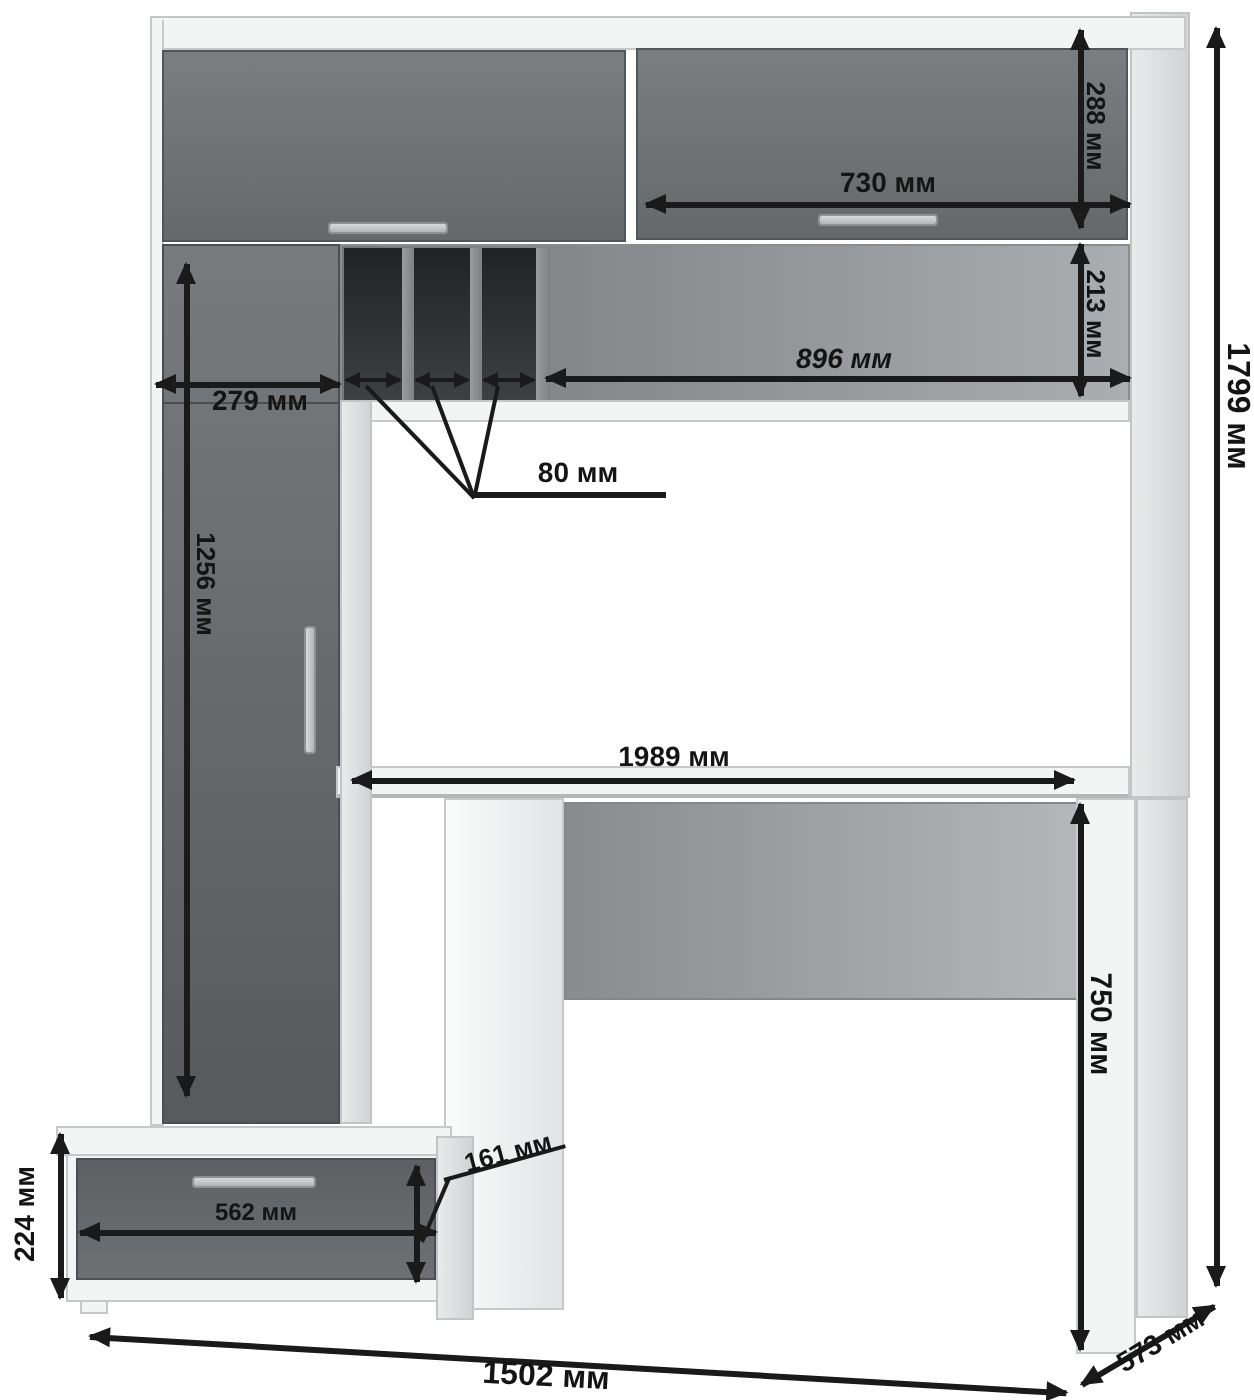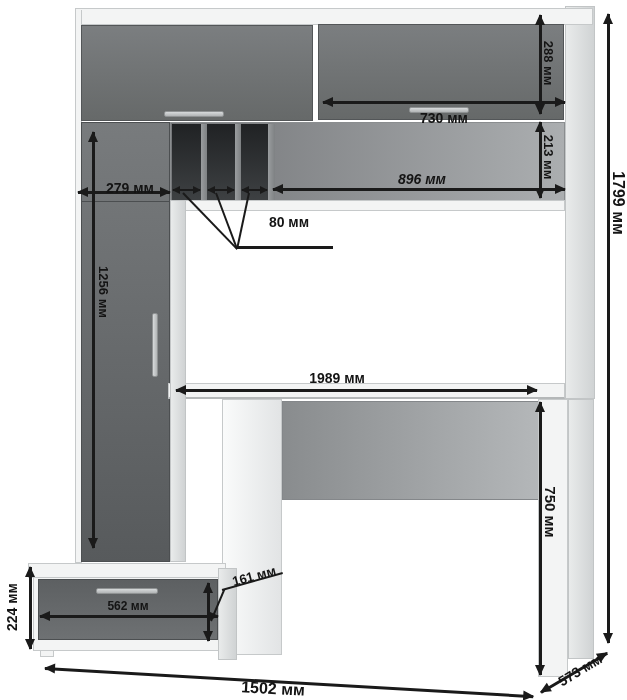--- a/index.html
+++ b/index.html
@@ -94,39 +94,39 @@
   <div class="panel drawerF" style="left:38px;top:579px;width:180px;height:61px;">
     <div class="handleH" style="left:57px;top:8px;width:62px;"></div>
   </div>
   <div class="panel sideL" style="left:218px;top:568px;width:19px;height:92px;"></div>
   <div class="panel white" style="left:40px;top:650px;width:14px;height:7px;"></div>
 
   <div class="dv" style="left:539px;top:15px;height:99px;"></div>
   <span class="lbl r90" style="left:548px;top:63px;font-size:13px;">288 мм</span>
 
   <div class="dh" style="left:323px;top:101px;width:242px;"></div>
-  <span class="lbl" style="left:444px;top:91px;margin-top:27px;">730 мм</span>
+  <span class="lbl" style="left:444px;top:91px;">730 мм</span>
 
   <div class="dv" style="left:539px;top:122px;height:76px;"></div>
   <span class="lbl r90" style="left:548px;top:157px;font-size:13px;">213 мм</span>
 
   <div class="dh" style="left:273px;top:188px;width:292px;"></div>
   <span class="lbl" style="left:422px;top:179px;font-style:italic;">896 мм</span>
 
   <div class="dh" style="left:78px;top:191px;width:92px;"></div>
-  <span class="lbl" style="left:130px;top:188px;text-align:center;">279 мм</span>
+  <span class="lbl" style="left:130px;top:200px;text-align:center;">279 мм</span>
 
   <div class="dh sm" style="left:173px;top:189px;width:27px;"></div>
   <div class="dh sm" style="left:208px;top:189px;width:26px;"></div>
   <div class="dh sm" style="left:242px;top:189px;width:25px;"></div>
   <div class="lead" style="left:183px;top:192px;width:78px;transform:rotate(46deg);"></div>
   <div class="lead" style="left:216px;top:192px;width:60px;transform:rotate(69.4deg);"></div>
   <div class="lead" style="left:249px;top:192px;width:57px;transform:rotate(102deg);"></div>
   <div class="lead" style="left:237px;top:246px;width:96px;height:2.5px;"></div>
-  <span class="lbl" style="left:289px;top:222px;">80 мм</span>
+  <span class="lbl" style="left:289px;top:236px;">80 мм</span>
 
   <div class="dv" style="left:92px;top:132px;height:416px;"></div>
   <span class="lbl r90" style="left:103px;top:292px;font-size:13px;">1256 мм</span>
 
   <div class="dh" style="left:176px;top:389px;width:361px;"></div>
   <span class="lbl" style="left:337px;top:378px;">1989 мм</span>
 
   <div class="dv" style="left:607px;top:14px;height:629px;"></div>
   <span class="lbl r90 big" style="left:618px;top:203px;">1799 мм</span>
 

